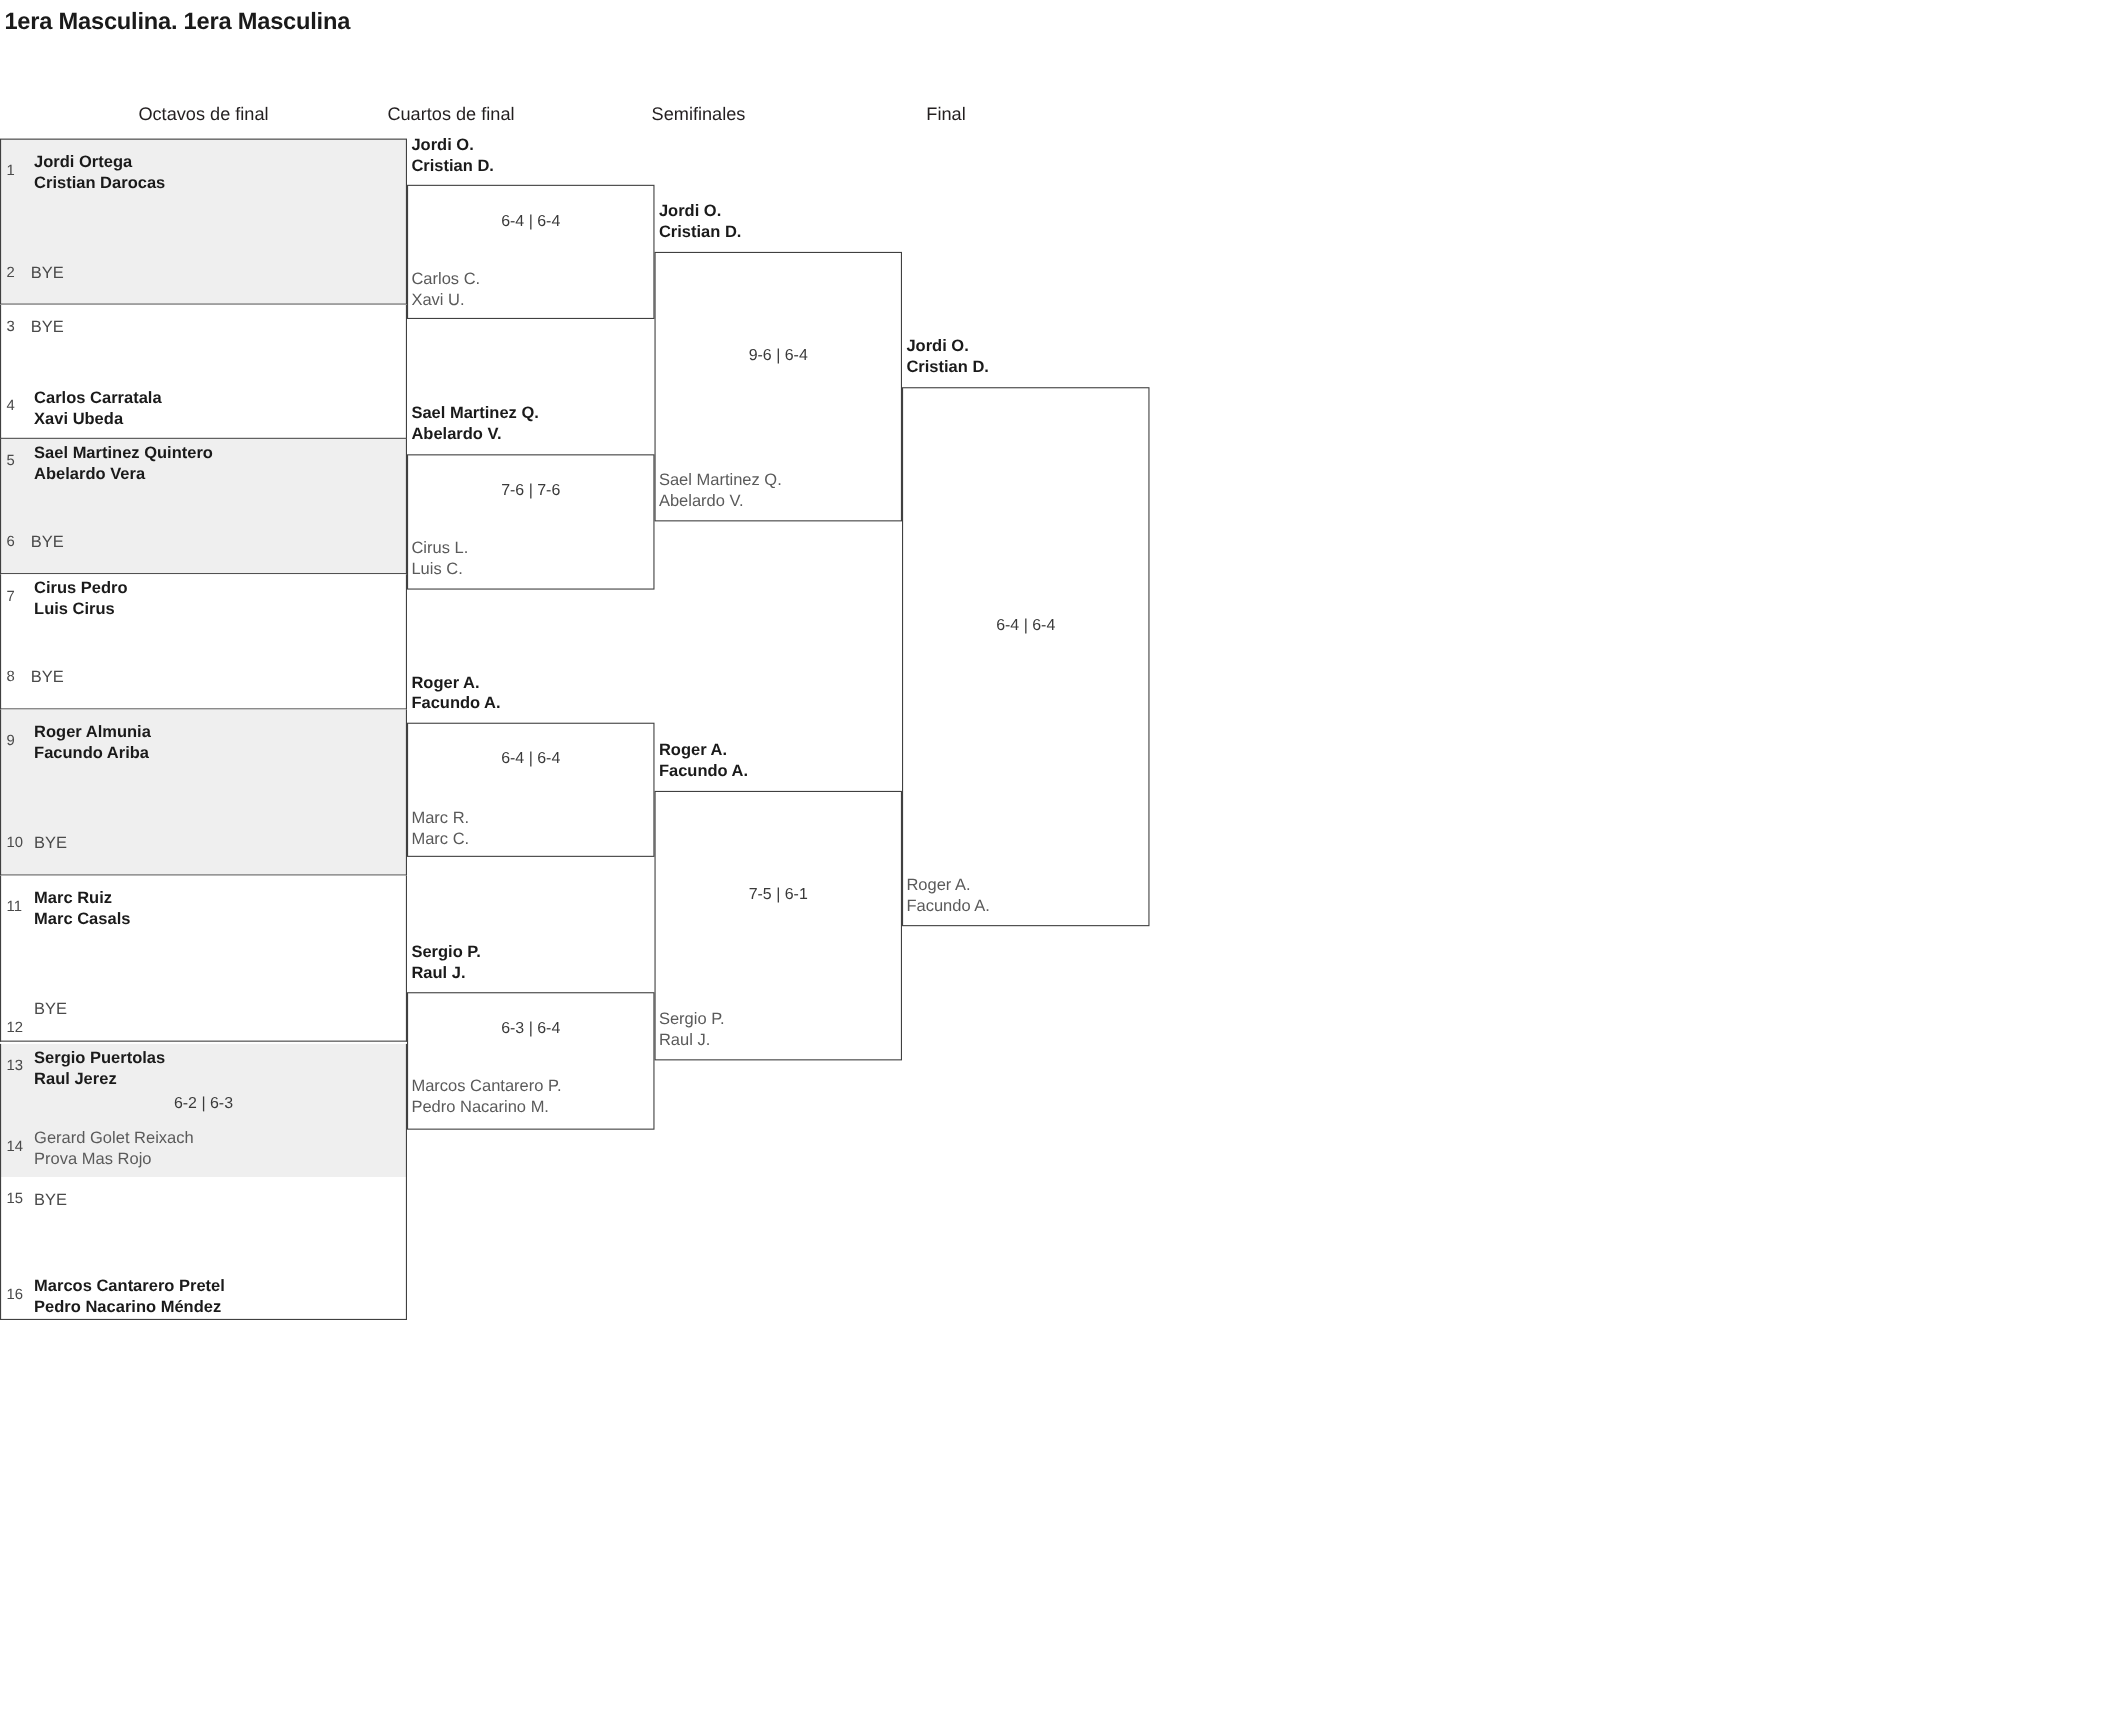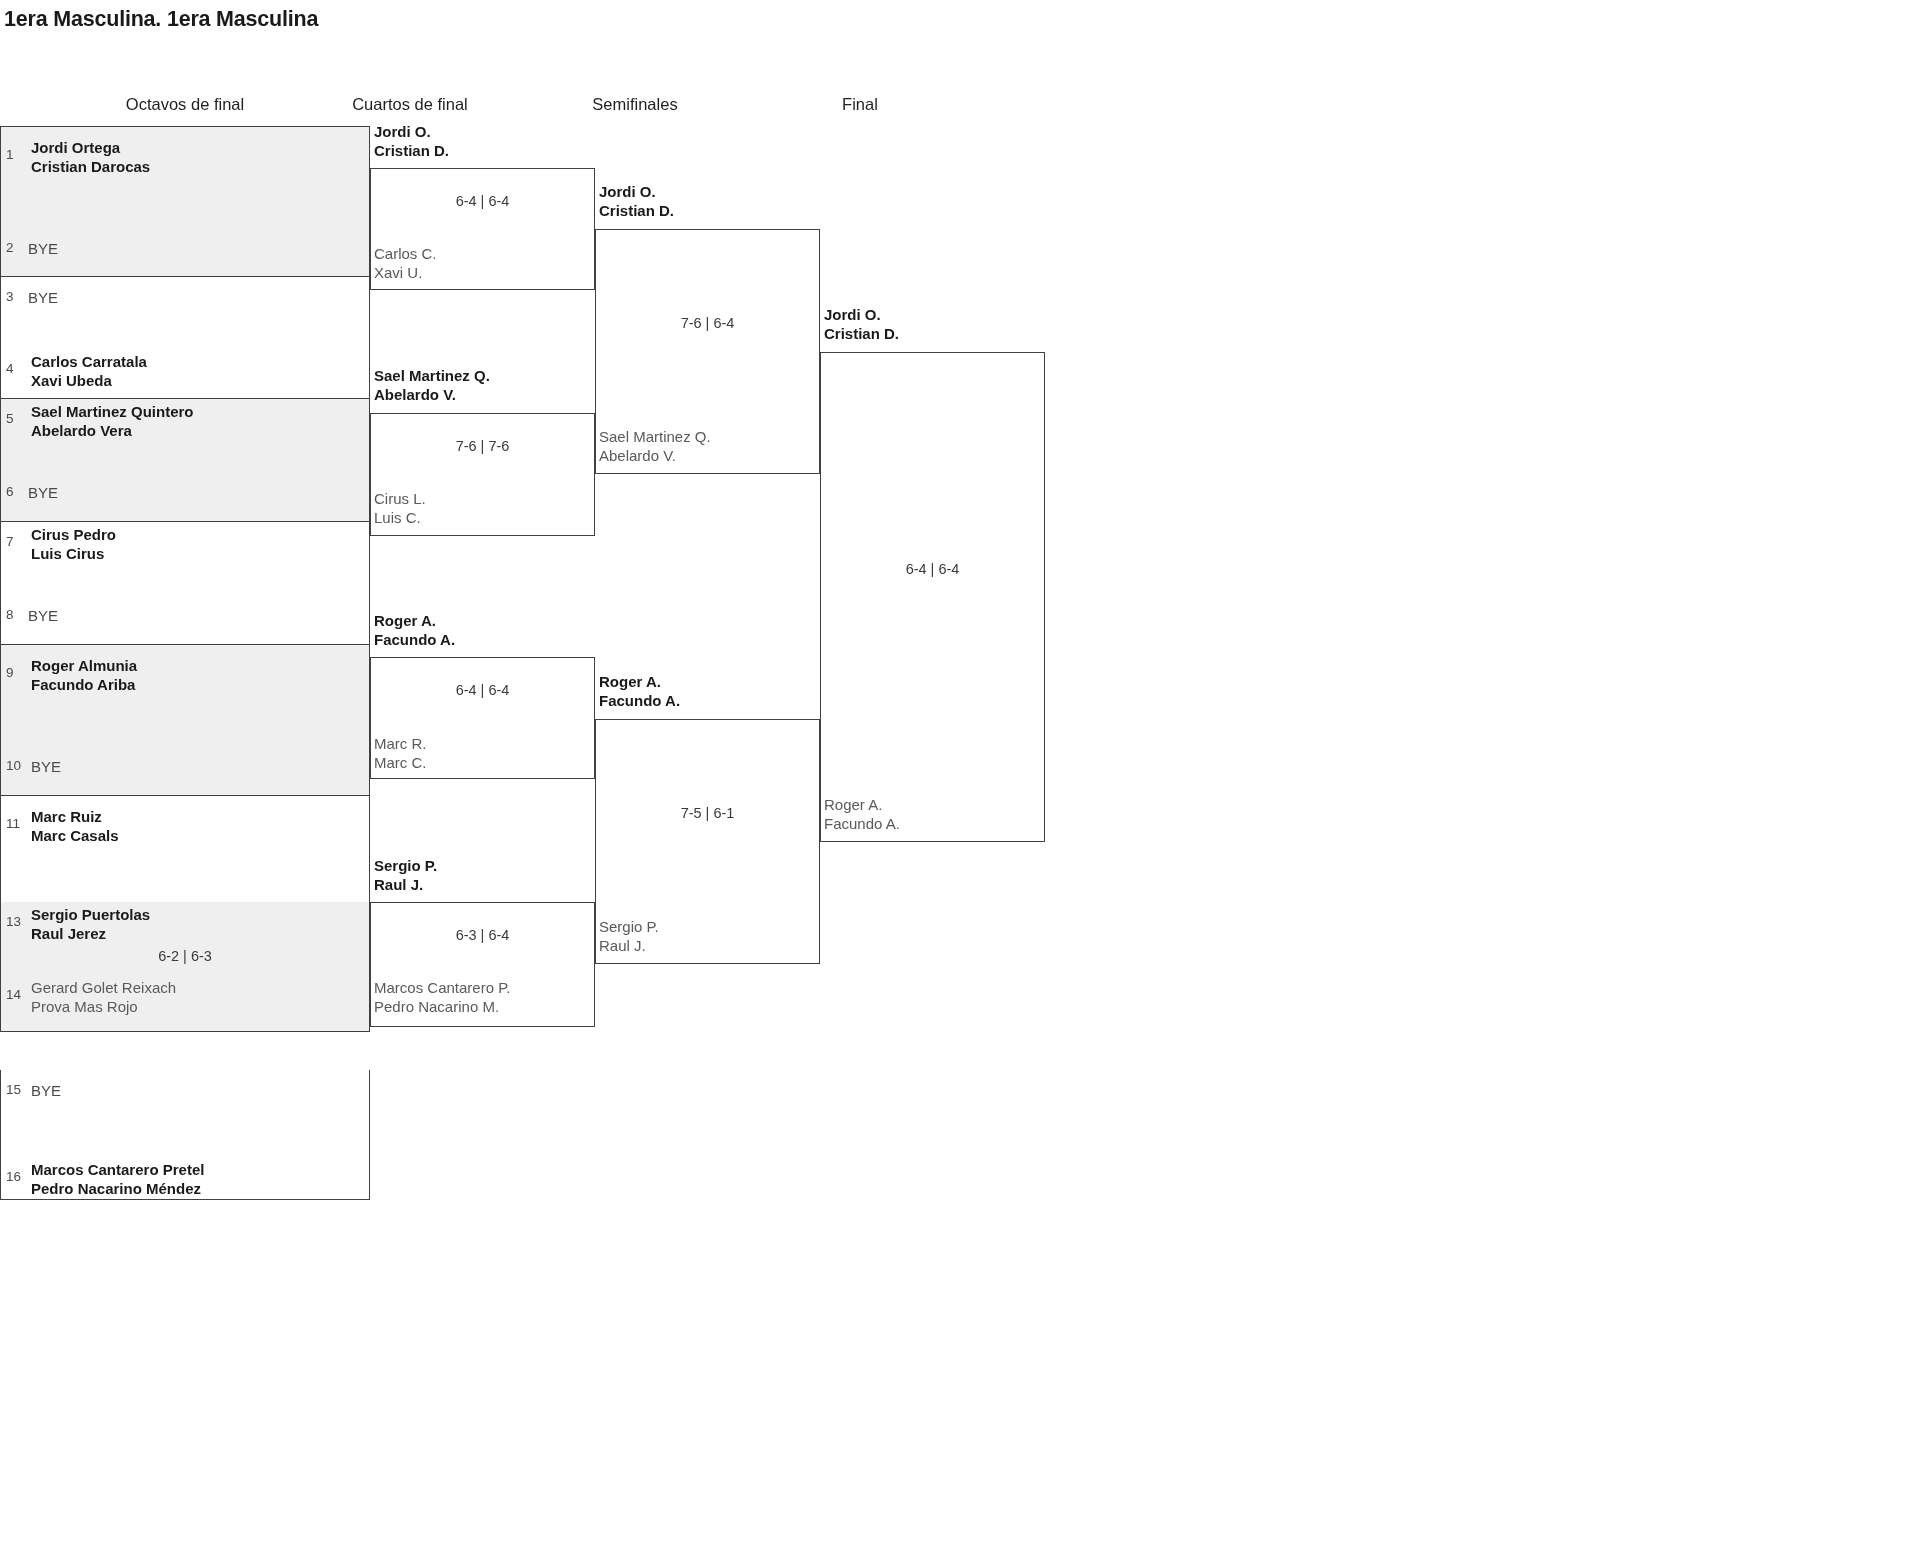--- a/index.html
+++ b/index.html
@@ -186,21 +186,21 @@
     <div class="r1-cell" style="top:670px; height:151px;">
       <div class="seed" style="top:20px;">11</div>
       <div class="team win" style="top:11px;">
         <span>Marc Ruiz</span><br>
         <span>Marc Casals</span>
       </div>
       <div class="seed" style="top:113px;margin-top:17px;">12</div>
       <div class="team bye" style="top:112px; left:30px;">BYE</div>
     </div>
 
-    <div class="r1-cell shaded" style="top:776px; height:130px;">
+    <div class="r1-cell shaded" style="top:823px; height:130px;">
       <div class="seed" style="top:12px;">13</div>
       <div class="team win" style="top:3px;">
         <span>Sergio Puertolas</span><br>
         <span>Raul Jerez</span>
       </div>
       <div class="r1-score" style="top:46px; left:-1px;">6-2 | 6-3</div>
       <div class="seed" style="top:85px;">14</div>
       <div class="team lose" style="top:76px;">
         <span>Gerard Golet Reixach</span><br>
         <span>Prova Mas Rojo</span>
@@ -263,21 +263,21 @@
     <div class="slot lose" style="left:374px; top:852px;">
       <span>Marcos Cantarero P.</span>
       <span class="l2">Pedro Nacarino M.</span>
     </div>
 
     <div class="slot win" style="left:599px; top:56px;">
       <span>Jordi O.</span>
       <span class="l2">Cristian D.</span>
     </div>
     <div class="conn" style="left:595px; top:103px; width:225px; height:245px;">
-      <div class="score" style="top:85px;">7-6 | 6-4</div>
+      <div class="score" style="top:85px;">9-6 | 6-4</div>
     </div>
     <div class="slot lose" style="left:599px; top:301px;">
       <span>Sael Martinez Q.</span>
       <span class="l2">Abelardo V.</span>
     </div>
 
     <div class="slot win" style="left:599px; top:546px;">
       <span>Roger A.</span>
       <span class="l2">Facundo A.</span>
     </div>

